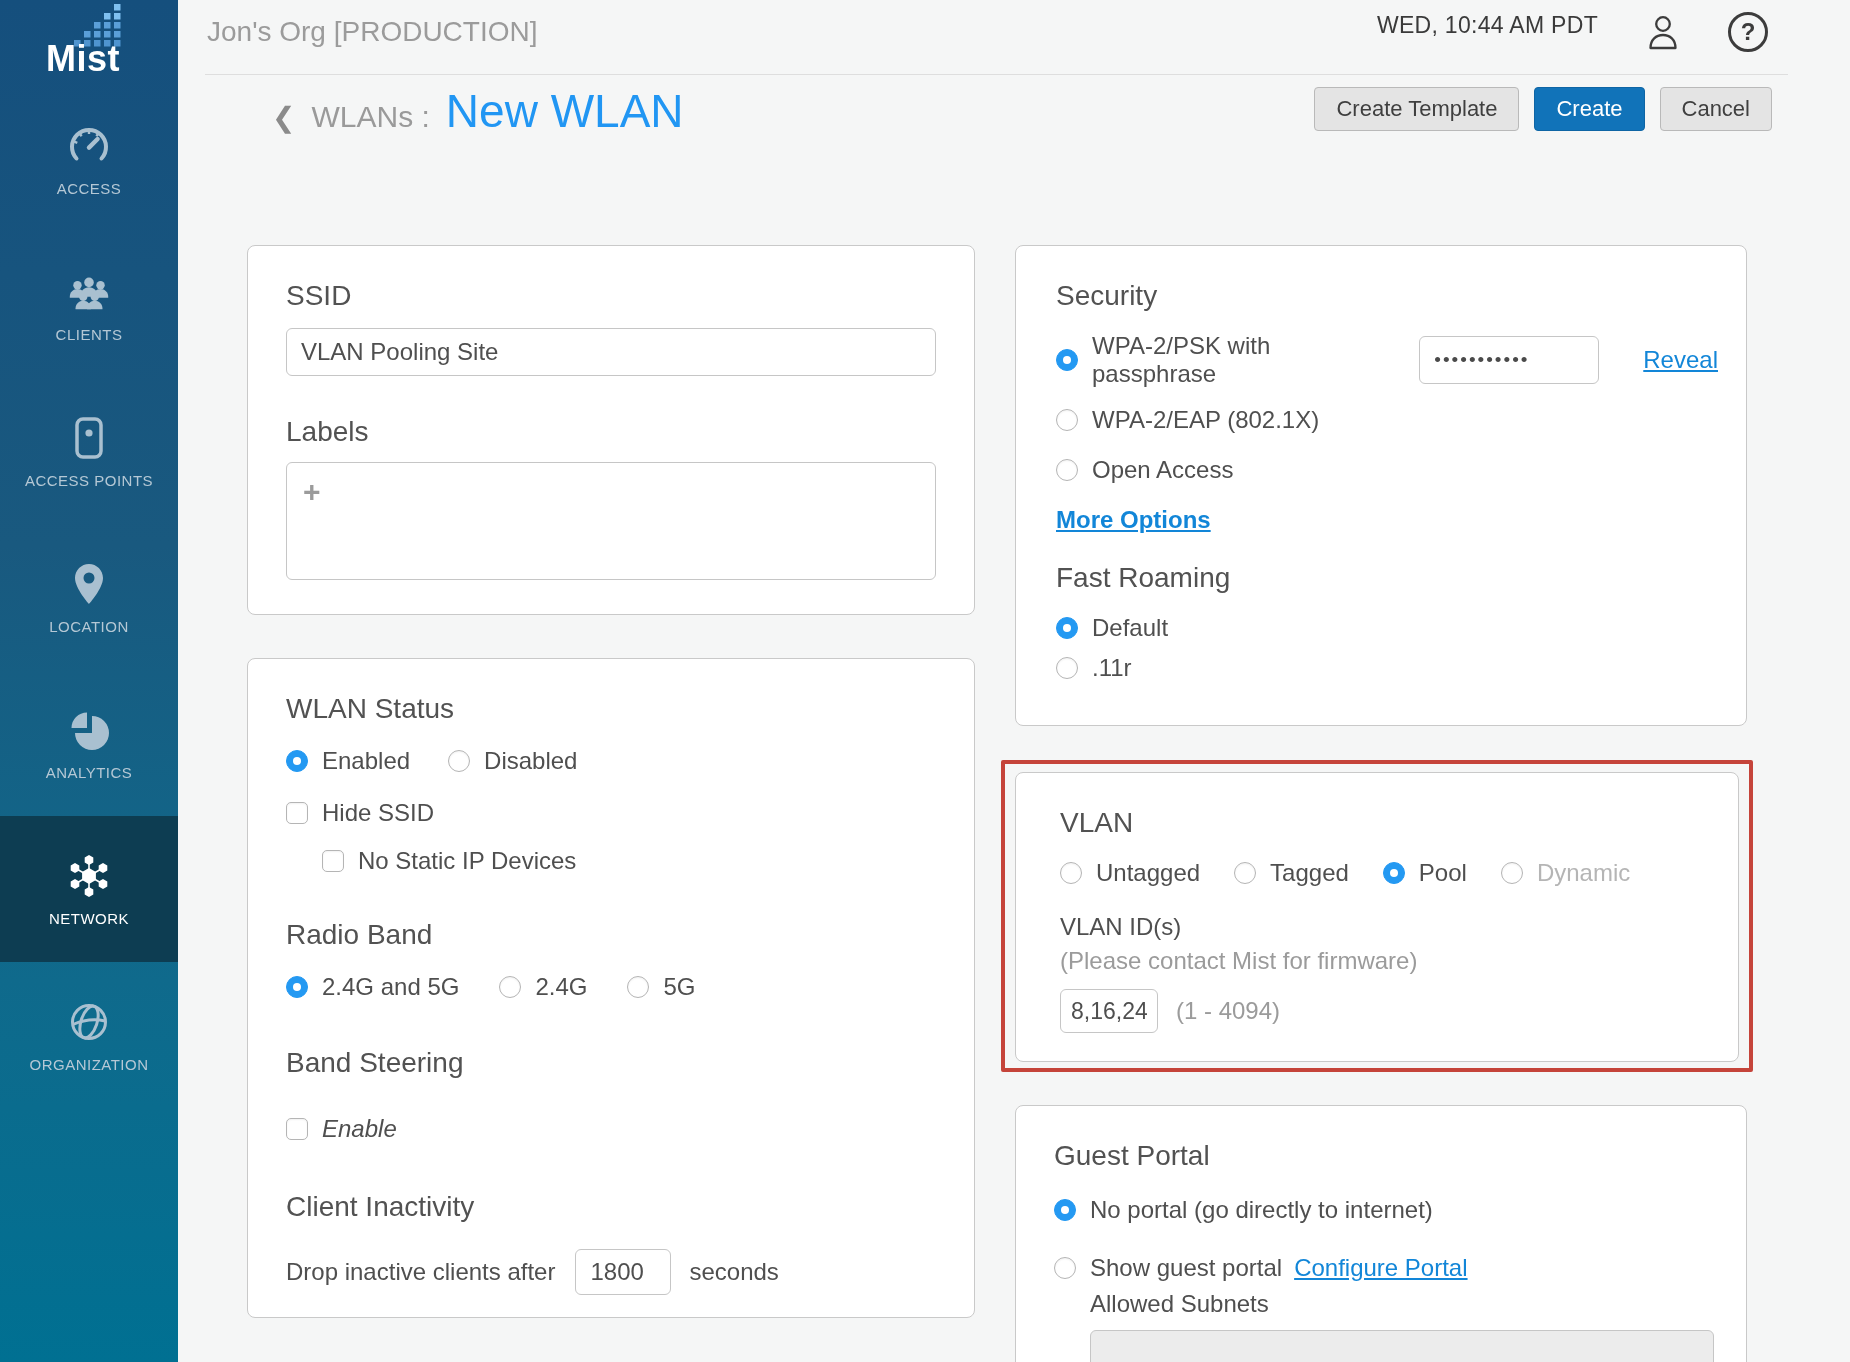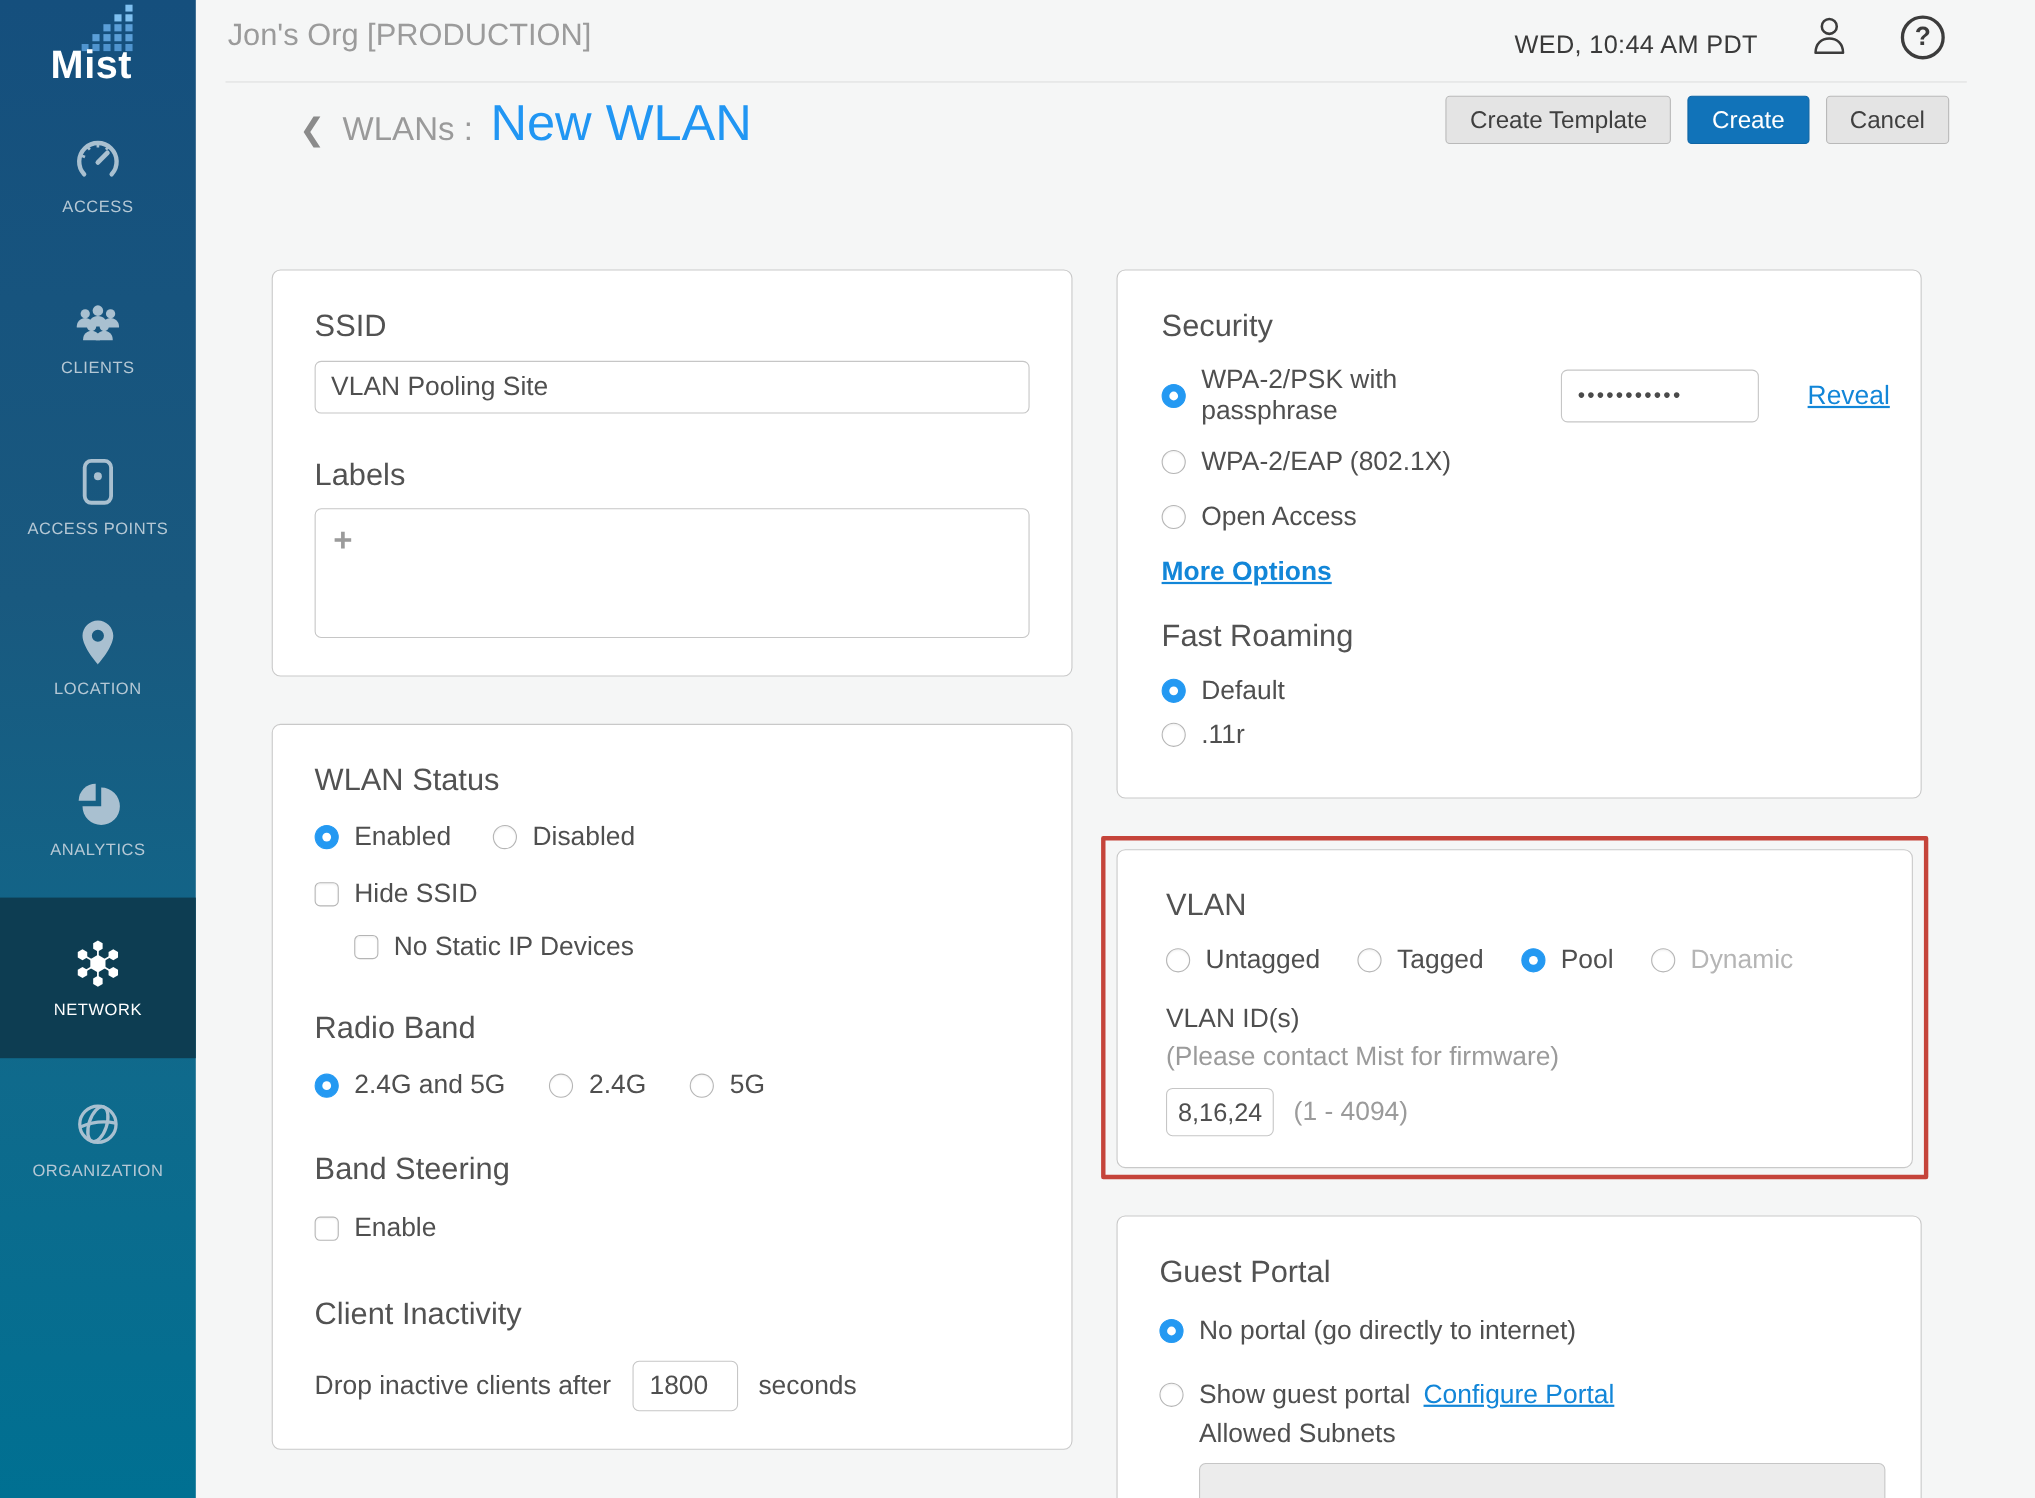--- a/index.html
+++ b/index.html
@@ -28,21 +28,21 @@
     display:flex; flex-direction:column; align-items:center; justify-content:center;
     gap:10px; cursor:pointer;
   }
   .nav-item .lbl { font-size:15px; letter-spacing:.5px; color:#b5c8d5; white-space:nowrap; }
   .nav-item svg { width:48px; height:48px; display:block; }
   .nav-item.selected { background:#0d3d52; }
   .nav-item.selected .lbl { color:#ffffff; }
 
   
   .org-title { position:absolute; left:207px; top:16px; font-size:28px; color:#9b9b9b; }
-  .clock-row { position:absolute; top:12px; right:82px; display:flex; align-items:flex-end; gap:48px; }
+  .clock-row { position:absolute; top:12px; right:82px; display:flex; align-items:flex-start; gap:48px; }
   .clock { font-size:23px; color:#3a3a3a; letter-spacing:.3px; }
   .icon-btn { background:none; border:none; cursor:pointer; padding:0; display:flex; align-items:center; }
   .help-circle {
     width:40px; height:40px; border:3px solid #3c3c3c; border-radius:50%;
     display:flex; align-items:center; justify-content:center;
     font-size:24px; font-weight:bold; color:#3c3c3c;
   }
   .hdr-divider { position:absolute; top:74px; left:205px; right:62px; height:1px; background:#dedede; }
 
   .breadcrumb-row { position:absolute; left:272px; top:84px; display:flex; align-items:baseline; gap:16px; }
@@ -275,21 +275,21 @@
     <span class="radio checked"></span>
     <span class="ctl-lbl">2.4G and 5G</span>
     <span class="radio" style="margin-left:40px;"></span>
     <span class="ctl-lbl">2.4G</span>
     <span class="radio" style="margin-left:40px;"></span>
     <span class="ctl-lbl">5G</span>
   </div>
 
   <div class="sec-title" style="margin-top:46px;">Band Steering</div>
 
-  <div class="ctl-row" style="margin-top:24px;">
+  <div class="ctl-row" style="margin-top:36px;font-style:italic;">
     <span class="checkbox"></span>
     <span class="ctl-lbl">Enable</span>
   </div>
 
   <div class="sec-title" style="margin-top:48px;">Client Inactivity</div>
 
   <div class="ctl-row" style="margin-top:26px;">
     <span>Drop inactive clients after</span>
     <input class="input" style="width: 96px; margin-left: 20px; height: 46px;" value="1800">
     <span style="margin-left:18px;">seconds</span>

